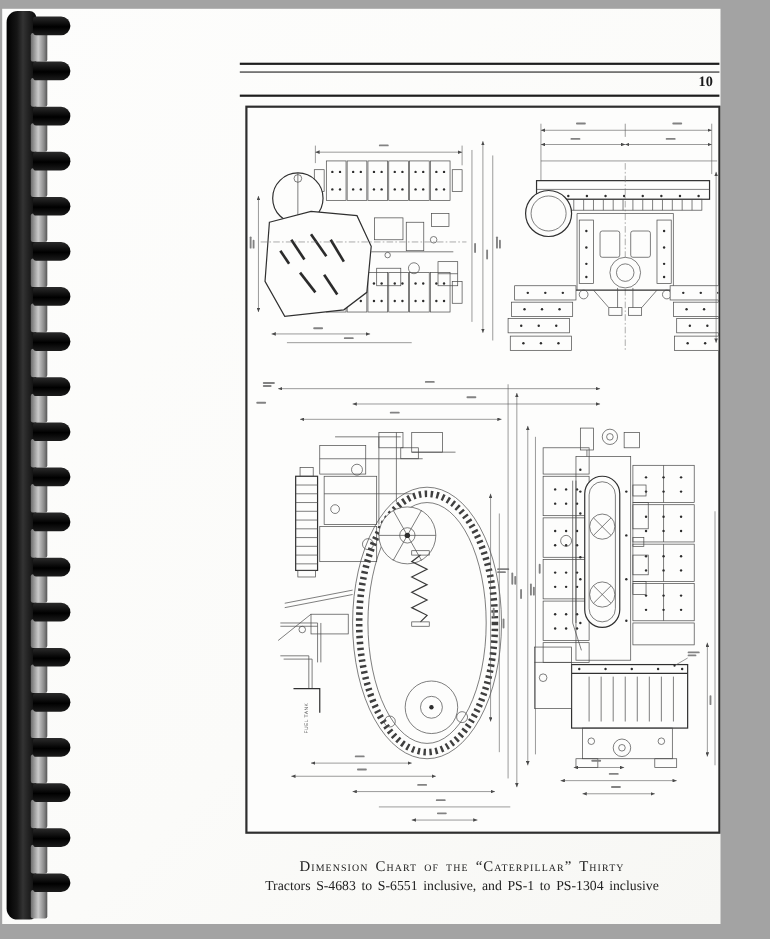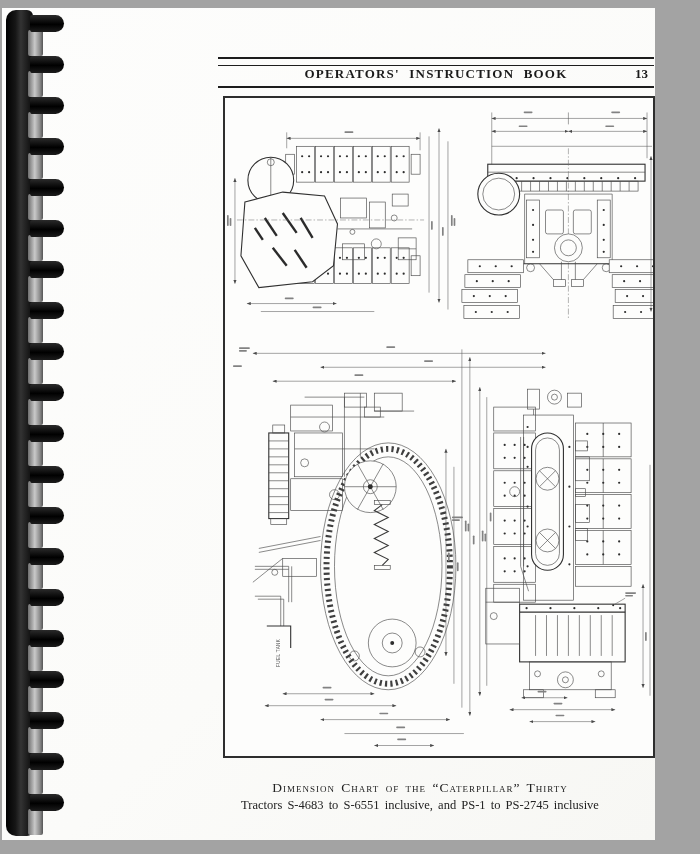--- a/index.html
+++ b/index.html
@@ -146,22 +146,21 @@
       <div class="tooth-hook"></div>
     </div>
     <div class="tooth-unit" style="top: 794px;">
       <div class="tooth-loop"></div>
       <div class="tooth-hook"></div>
     </div>
   </div>
 
 <div class="header">
   <div class="rule-double"></div>
-  <div class="header-title">OPERATORS' INSTRUCTION BOOK</div>
-  <div class="header-page-num">13</div>
+  <div class="header-page-num">10</div>
   <div class="rule-single"></div>
 </div>
 
 <div class="figure-frame">
 <svg width="428" height="654" viewBox="0 0 430 656">
   <defs>
     <marker id="mA" markerWidth="8" markerHeight="6" refX="7" refY="3" orient="auto-start-reverse">
       <path d="M0,0 L7,3 L0,6 z" fill="#4a4a4a"></path>
     </marker>
     <g id="t1">
@@ -538,14 +537,14 @@
     <line x1="286" y1="614" x2="392" y2="614" class="dim" marker-start="url(#mA)" marker-end="url(#mA)"></line>
     <use href="#t1" x="330" y="607"></use>
     <line x1="306" y1="626" x2="372" y2="626" class="dim" marker-start="url(#mA)" marker-end="url(#mA)"></line>
     <use href="#t1" x="332" y="619"></use>
   </g>
 </svg>
 </div>
 
 <div class="caption">
   <div class="caption-line1">Dimension Chart of the “Caterpillar” Thirty</div>
-  <div class="caption-line2">Tractors S-4683 to S-6551 inclusive, and PS-1 to PS-2745 inclusive</div>
+  <div class="caption-line2">Tractors S-4683 to S-6551 inclusive, and PS-1 to PS-1304 inclusive</div>
 </div>
 
 </body></html>

